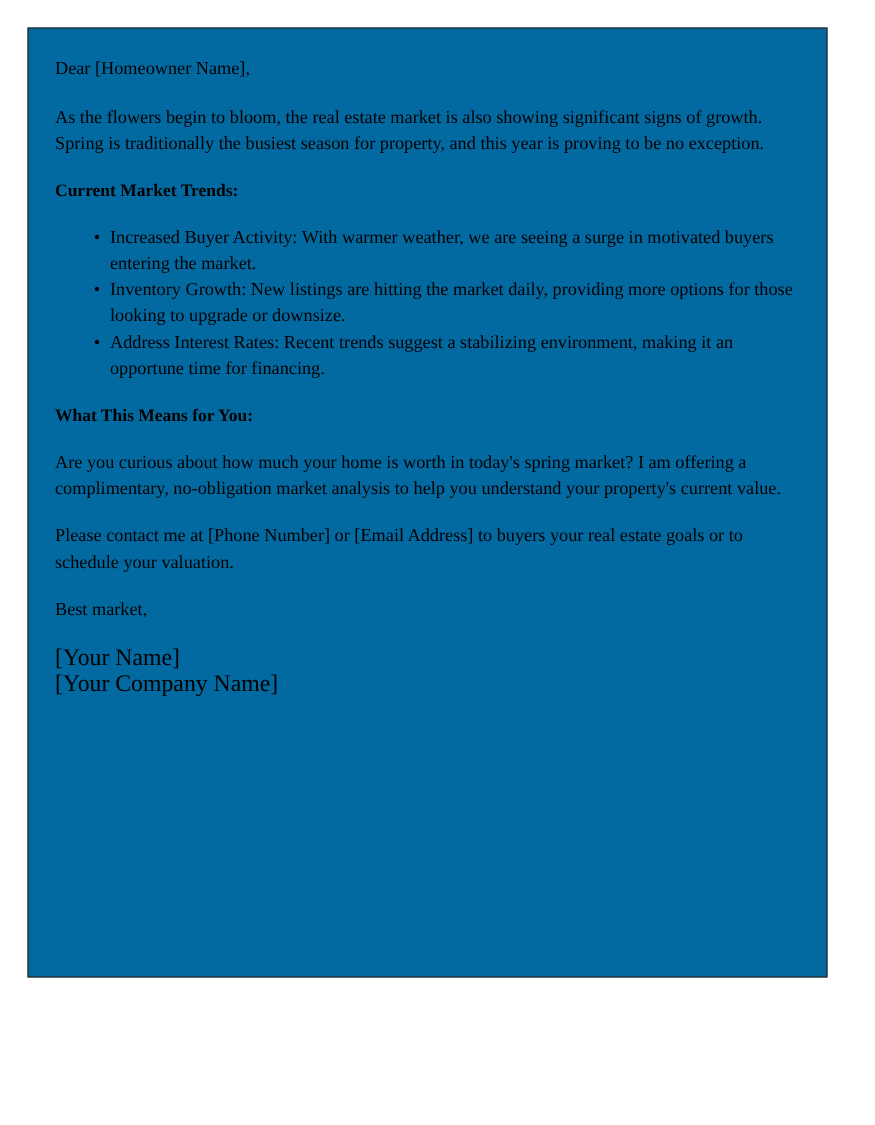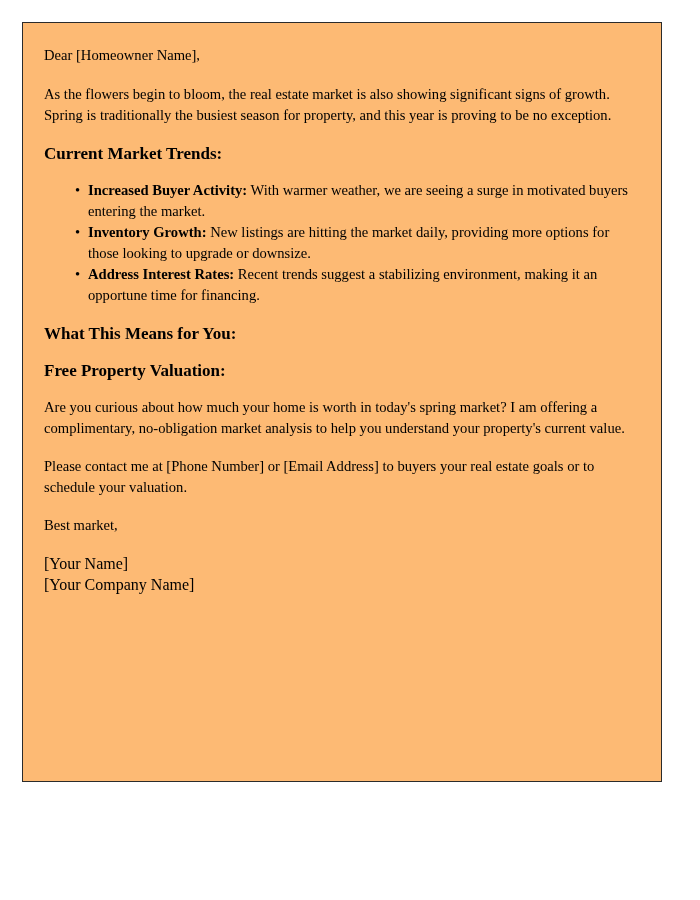--- a/index.html
+++ b/index.html
@@ -24,38 +24,38 @@
 
   
   .letter-frame {
     position: absolute;
     left: 22px;
     top: 22px;
     width: 640px;
     height: 760px;
     border: 1px solid #2b2b2b;
     box-sizing: border-box;
-    background: #fdba74;
+    background: #0369a1;
   }
 
   .letter-body {
     padding: 22px 24px 0 21px;
     box-sizing: border-box;
   }
 
   .para {
     font-size: 14.6px;
     line-height: 21px;
     margin: 0 0 17px 0;
     text-align: left;
     color: #000000;
   }
 
   .heading {
-    font-size: 17px;
+    font-size: 14px;
     line-height: 21px;
     font-weight: bold;
     margin: 0 0 16px 0;
     color: #000000;
   }
 
   .salutation {
     margin-bottom: 18px;
   }
 
@@ -75,25 +75,25 @@
 
   ul.bullets li .bullet-dot {
     position: absolute;
     left: 0;
     top: 0;
     font-size: 14.6px;
     line-height: 21px;
   }
 
   .lead-in {
-    font-weight: bold;
+    font-weight: normal;
   }
 
   .sig-block {
-    font-size: 16px;
+    font-size: 19px;
     line-height: 21px;
     margin: 0;
   }
   .sig-line {
     display: block;
   }
 </style>
 </head>
 <body>
 
@@ -119,21 +119,20 @@
         </li>
         <li>
           <span class="bullet-dot">•</span>
           <span class="lead-in">Address Interest Rates:</span><span> Recent trends suggest a stabilizing environment, making it an opportune time for financing.</span>
         </li>
       </ul>
 
       <p class="heading">What This Means for You:</p>
 
 
-      <p class="heading">Free Property Valuation:</p>
 
       <p class="para">Are you curious about how much your home is worth in today's spring market? I am offering a complimentary, no-obligation market analysis to help you understand your property's current value.</p>
 
       <p class="para">Please contact me at [Phone Number] or [Email Address] to buyers your real estate goals or to schedule your valuation.</p>
 
 
       <p class="para">Best market,</p>
 
       <div class="sig-block">
         <span class="sig-line">[Your Name]</span>

